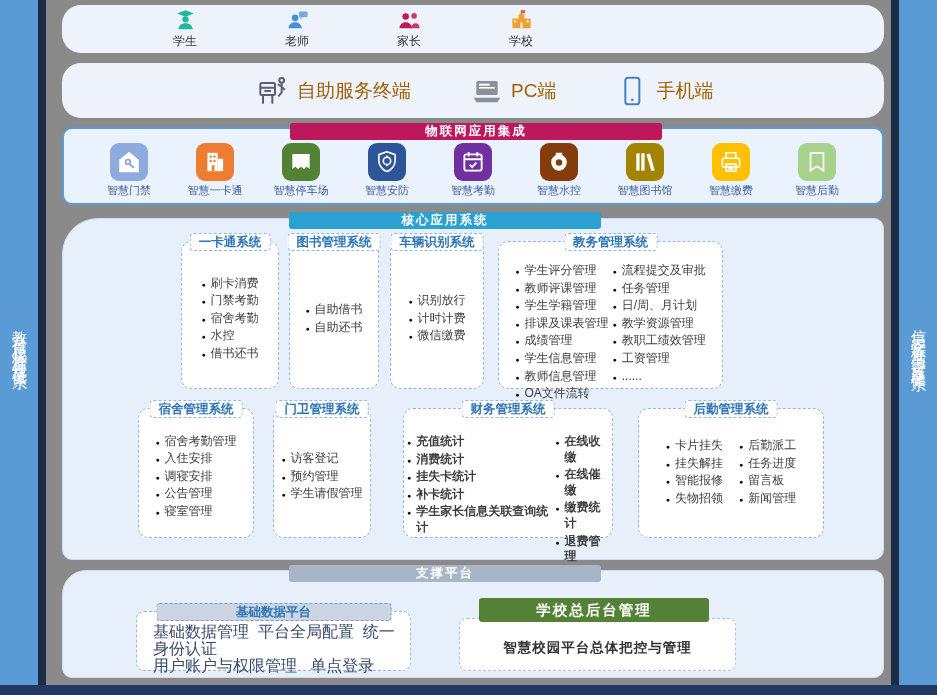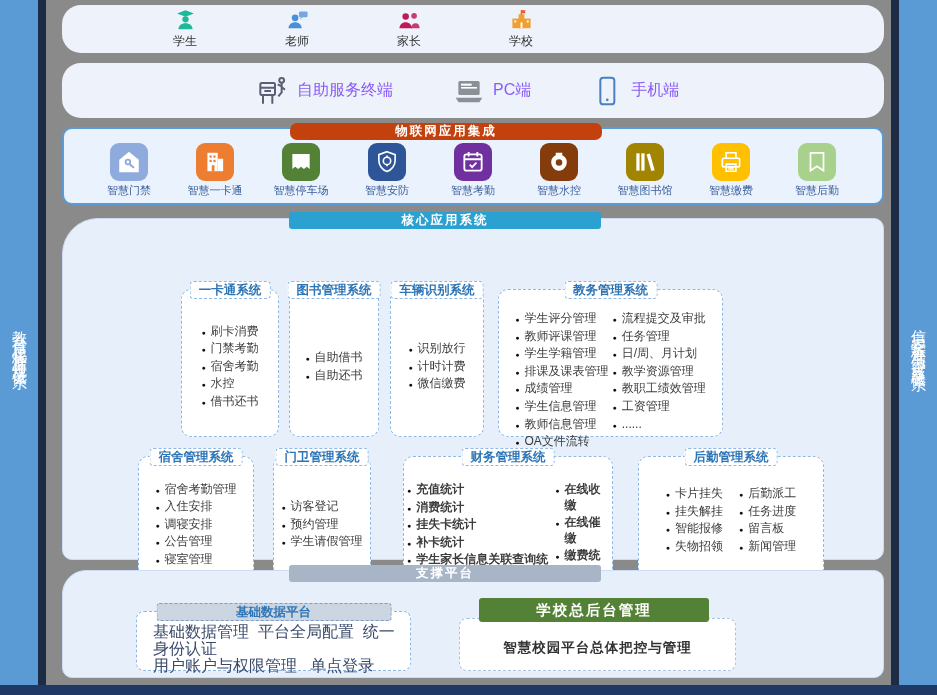--- a/index.html
+++ b/index.html
@@ -17,41 +17,41 @@
   
   .row{position:absolute;left:62px;width:822px;background:#eef3fb;border-radius:19px;box-sizing:border-box;}
   .users-row{top:5px;height:48px;display:flex;align-items:center;padding-left:93px;gap:52px;}
   .user-item{display:flex;flex-direction:column;align-items:center;width:60px;}
   .u-icon{width:23px;height:23px;} .u-icon svg{width:23px;height:23px;display:block;}
   .u-label{font-size:12px;color:#333;margin-top:1px;}
 
   .terms-row{top:63px;height:55px;display:flex;align-items:center;padding-left:195px;gap:60px;}
   .term-item{display:flex;align-items:center;gap:8px;}
   .t-icon svg{width:32px;height:32px;display:block;}
-  .t-label{font-size:16px;color:#8b5cf6;}
+  .t-label{font-size:19px;color:#a16207;}
 
   
   .header-bar{position:absolute;height:17px;line-height:17px;text-align:center;color:#fff;
               font-size:12.5px;font-weight:bold;border-radius:3px;letter-spacing:2px;z-index:5;}
 
   
   .iot-box{position:absolute;left:62px;top:127px;width:822px;height:78px;background:#eaf3fd;
            border:2px solid #5b9bd5;border-radius:10px;box-sizing:border-box;}
-  .iot-header{left:226px;top:-6px;width:312px;background:#c2410c;border-radius:7px;}
+  .iot-header{left:226px;top:-6px;width:372px;background:#be185d;}
   .iot-items{position:absolute;left:28px;right:28px;top:14px;display:flex;justify-content:space-between;}
   .iot-item{display:flex;flex-direction:column;align-items:center;width:74px;}
   .tile{width:38px;height:38px;border-radius:9px;display:flex;align-items:center;justify-content:center;}
   .tile svg{width:26px;height:26px;display:block;}
   .iot-label{font-size:11px;color:#3c5e9c;margin-top:2px;white-space:nowrap;}
 
   
   .core-box{position:absolute;left:62px;top:218px;width:822px;height:342px;background:#e7f0fa;
             border:1px solid #cddcf0;border-radius:36px 10px 10px 10px;box-sizing:border-box;}
   .core-header{left:226px;top:-7px;width:312px;background:#2aa1d0;}
-  .sys{position:absolute;background:#fff;border:1.5px dashed #8fb8e8;border-radius:10px;box-sizing:border-box;margin-top:48px;}
+  .sys{position:absolute;background:#fff;border:1.5px dashed #8fb8e8;border-radius:10px;box-sizing:border-box;}
   .sys-title{position:absolute;top:-9px;left:50%;transform:translateX(-50%);background:#fff;
              border:1.5px dashed #8fb8e8;border-radius:4px;padding:0 8px;font-size:12.5px;
              font-weight:bold;color:#2e75b6;white-space:nowrap;line-height:16px;}
   .sys-cols{display:flex;height:100%;align-items:center;justify-content:center;gap:4px;
             padding:10px 3px 3px;box-sizing:border-box;}
   .col{display:flex;flex-direction:column;}
   .item{display:flex;font-size:12px;color:#3d3d3d;line-height:1.3;margin:1px 0;}
   .item .b{font-size:7px;margin:4px 5px 0 0;color:#111;flex:none;}
   .sys-0{left:118px;top:22px;width:98px;height:148px;}
   .sys-1{left:226px;top:22px;width:90px;height:148px;}

